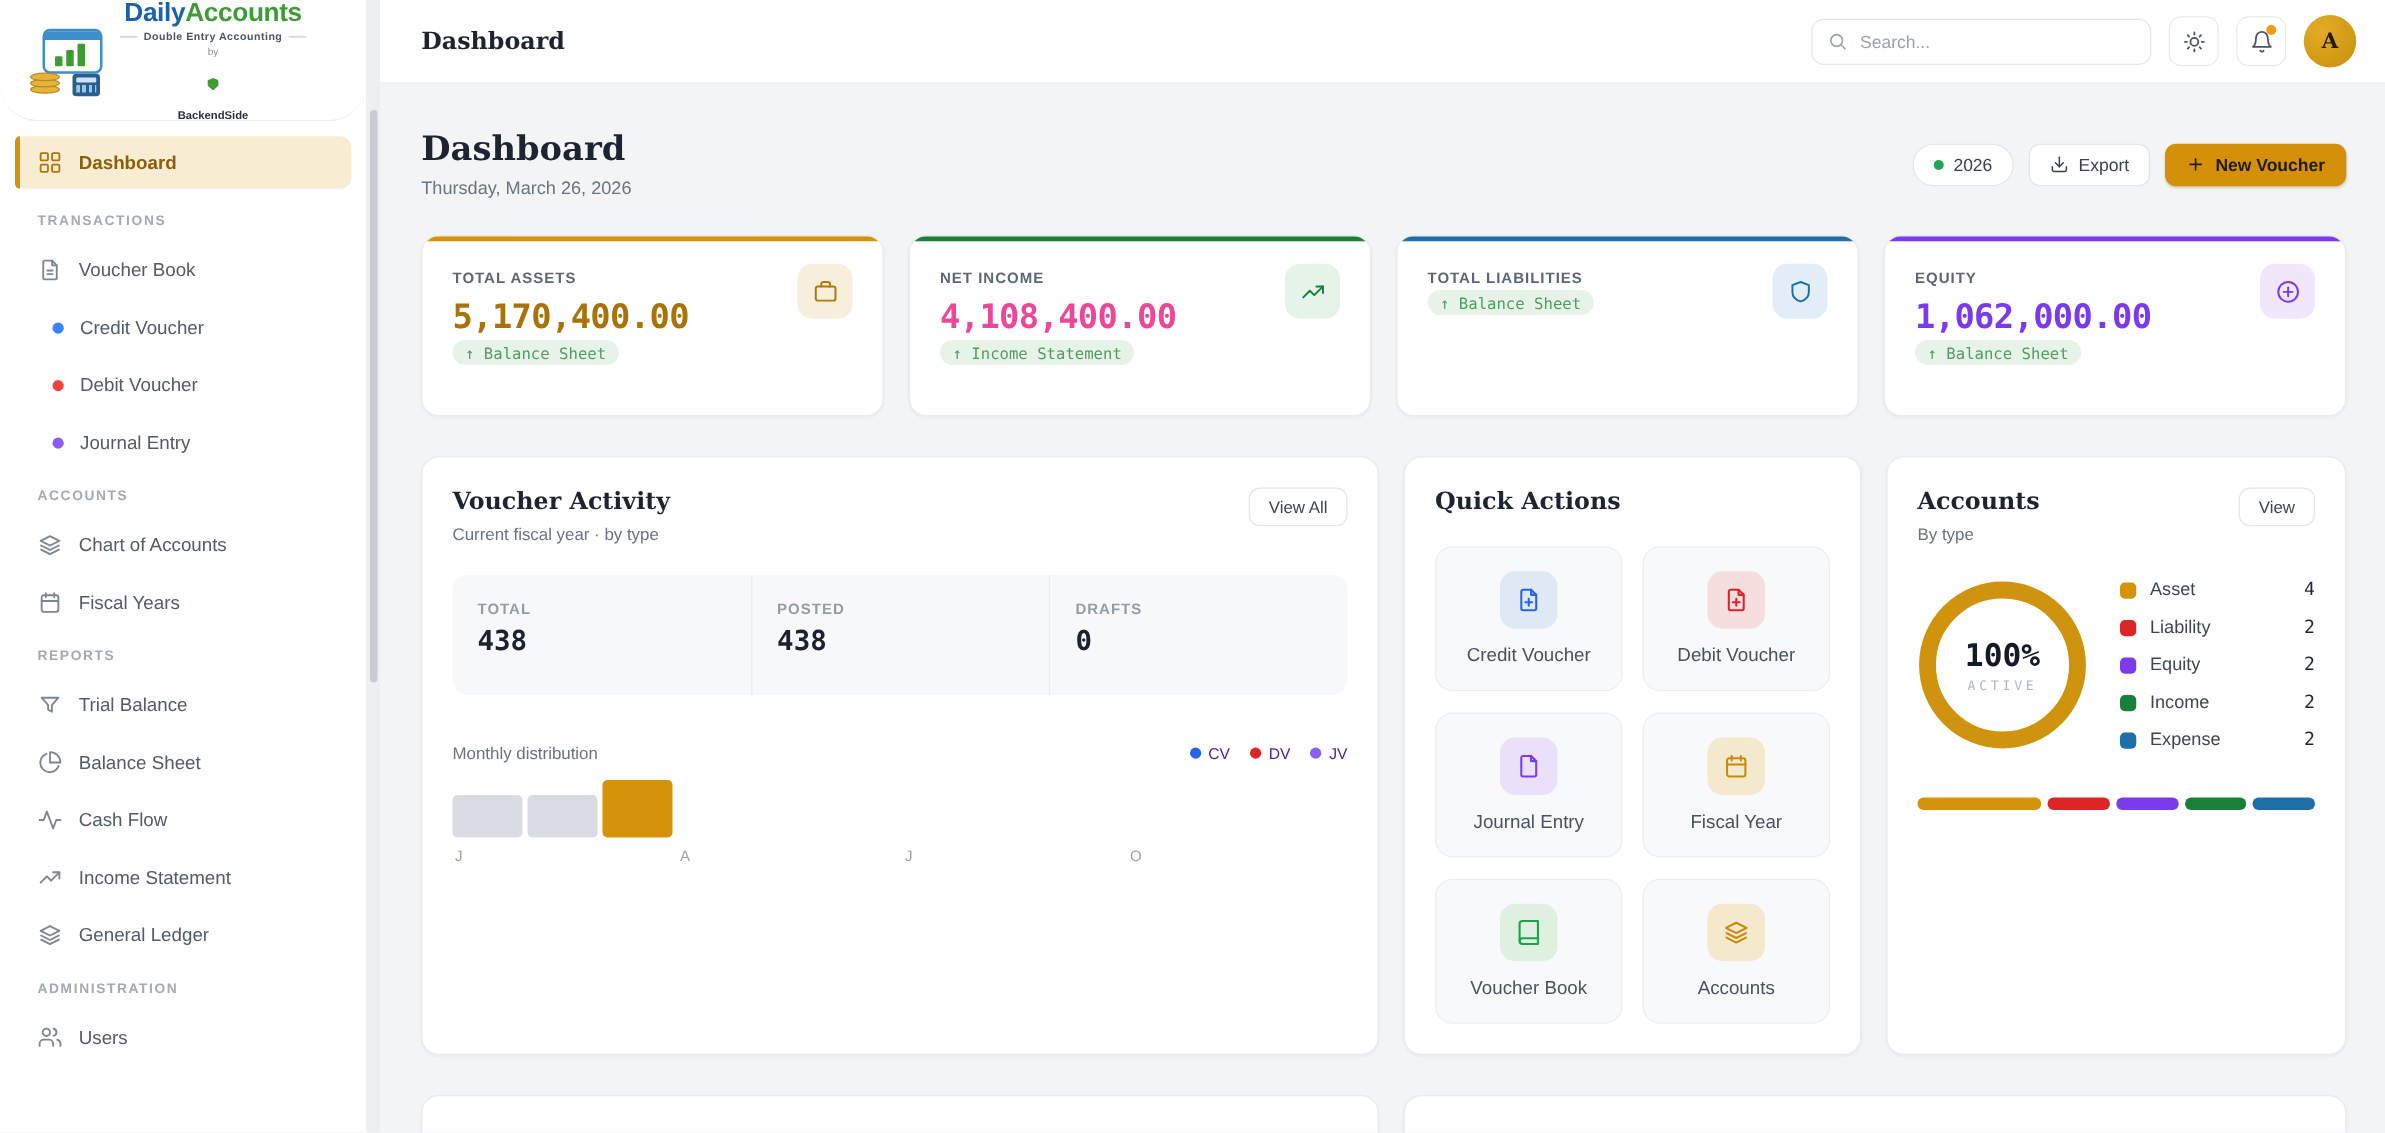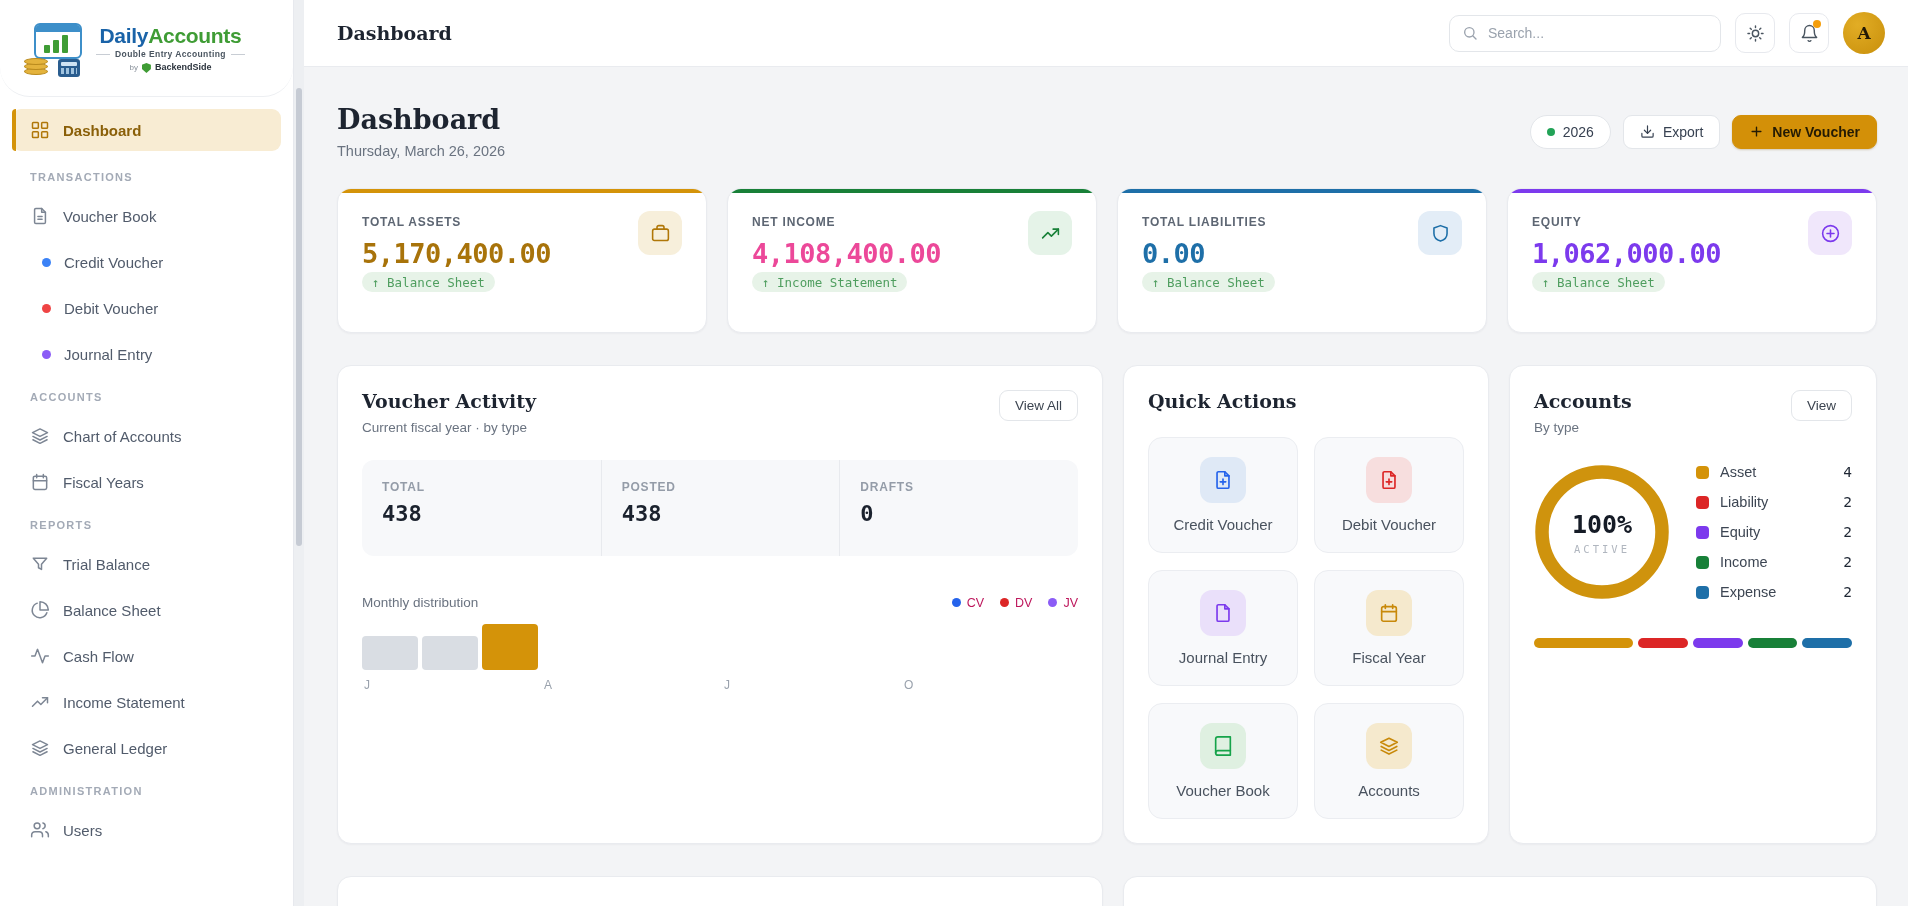--- a/index.html
+++ b/index.html
@@ -22,21 +22,21 @@
   .logo-art .coins i:nth-child(1){ bottom:0; } .logo-art .coins i:nth-child(2){ bottom:5px; } .logo-art .coins i:nth-child(3){ bottom:10px; }
   .logo-art .calc { position:absolute; right:6px; bottom:0px; width:22px; height:18px; background:#2a5d8f; border-radius:3px; }
   .logo-art .calc::before { content:""; position:absolute; left:3px; top:3px; width:16px; height:4px; background:#cfe3f3; border-radius:1px; }
   .logo-art .calc::after { content:""; position:absolute; left:3px; top:9px; width:16px; height:6px;
      background:repeating-linear-gradient(90deg,#9fc2de 0 3px,transparent 3px 5px); }
   .logo-text { display:flex; flex-direction:column; align-items:center; line-height:1.05; }
   .logo-name { font-size:21px; font-weight:800; letter-spacing:-0.3px; }
   .logo-name .p1 { color:#1a63a8; } .logo-name .p2 { color:#3f9c35; }
   .logo-tagline { display:flex; align-items:center; gap:5px; margin-top:3px; font-size:8.5px; font-weight:700; color:#4a5560; letter-spacing:.4px; }
   .logo-tagline::before,.logo-tagline::after { content:""; width:14px; height:1px; background:#c8cdd4; }
-  .logo-byline { display:flex; align-items:center; gap:4px; margin-top:4px; font-size:8px; color:#8a929c; }
+  .logo-byline { display:flex; align-items:center; gap:16px; margin-top:4px; font-size:8px; color:#8a929c;flex-direction:column; }
   .logo-byline .shield { width:9px; height:10px; background:#3f9c35; clip-path:polygon(50% 0,100% 18%,100% 60%,50% 100%,0 60%,0 18%); }
   .logo-byline b { font-size:9px; color:#2b333d; }
 
   nav { padding:12px 12px 0 12px; }
   .nav-item { position:relative; display:flex; align-items:center; gap:13px; height:34px; margin-bottom:12px; padding-left:18px; border-radius:9px; font-size:15px; color:#515b6b; cursor:pointer; }
   .nav-item svg { width:20px; height:20px; color:#7d8694; flex:0 0 20px; }
   .nav-item.active { height:42px; background:#f8ecd3; color:#8a5f08; font-weight:700; margin-bottom:10px; }
   .nav-item.active svg { color:#b07708; }
   .nav-item.active::before { content:""; position:absolute; left:0; top:0; bottom:0; width:4px; background:#d49309; border-radius:9px 0 0 9px; }
   .nav-section { padding-left:18px; margin:20px 0 16px; font-size:11px; font-weight:700; letter-spacing:1.3px; color:#a3aab6; }
@@ -94,21 +94,21 @@
   .ghost-btn { height:31px; padding:0 15px; border:1px solid #e3e6ea; border-radius:9px; background:#fff; font-size:13.5px; color:#3c4450; cursor:pointer; }
 
   
   .va-stats { display:grid; grid-template-columns:1fr 1fr 1fr; margin-top:25px; background:#f7f8fa; border-radius:12px; height:96px; }
   .va-col { padding:20px 0 0 20px; }
   .va-col + .va-col { border-left:1px solid #e8eaee; }
   .va-col-label { font-size:12px; font-weight:700; letter-spacing:.8px; color:#949ca8; }
   .va-col-value { margin-top:7px; font-family:"DejaVu Sans Mono",monospace; font-size:22px; font-weight:600; color:#1b222e; }
   .va-chart-head { display:flex; align-items:center; justify-content:space-between; margin-top:39px; }
   .va-chart-label { font-size:13.5px; color:#6a7380; }
-  .va-legend { display:flex; align-items:center; gap:16px; font-size:12.5px; color:#be185d; }
+  .va-legend { display:flex; align-items:center; gap:16px; font-size:12.5px; color:#4c1d95; }
   .va-legend span { display:flex; align-items:center; gap:6px; }
   .barzone { position:relative; margin-top:14px; height:70px; }
   .bars { display:flex; align-items:flex-end; gap:4px; height:46px; }
   .vbar { flex:0 0 56px; width:56px; border-radius:4px; background:transparent; }
   .axis-label { position:absolute; top:54px; font-size:12px; color:#9aa2ad; }
 
   
   .qa-grid { display:grid; grid-template-columns:1fr 1fr; gap:17px 16px; margin-top:25px; }
   .qa-tile { height:116px; background:#f8f9fb; border:1px solid #ebedf1; border-radius:14px; display:flex; flex-direction:column; align-items:center; justify-content:center; gap:13px; cursor:pointer; }
   .qa-icon { width:46px; height:46px; border-radius:12px; display:flex; align-items:center; justify-content:center; }
@@ -350,21 +350,20 @@
           <div class="stat-icon tint-green">
             <svg viewBox="0 0 24 24" fill="none" stroke="currentColor" stroke-width="1.8" stroke-linecap="round" stroke-linejoin="round">
                 <polyline points="3 17 9 11 13 15 21 7"></polyline>
                 <polyline points="15 7 21 7 21 13"></polyline>
               </svg>
           </div>
         </div>
         <div class="stat-card">
           <div class="stat-accent" style="background: rgb(30, 111, 168);"></div>
           <div class="stat-label">TOTAL LIABILITIES</div>
-          <div class="stat-value" style="color: rgb(30, 111, 168);">0.00</div>
           <span class="stat-badge">↑ Balance Sheet</span>
           <div class="stat-icon tint-blue">
             <svg viewBox="0 0 24 24" fill="none" stroke="currentColor" stroke-width="1.8" stroke-linecap="round" stroke-linejoin="round">
                 <path d="M12 3l7.5 2.8V12c0 4.6-3.2 7.4-7.5 8.7C7.7 19.4 4.5 16.6 4.5 12V5.8z"></path>
               </svg>
           </div>
         </div>
         <div class="stat-card">
           <div class="stat-accent" style="background: rgb(124, 58, 237);"></div>
           <div class="stat-label">EQUITY</div>

